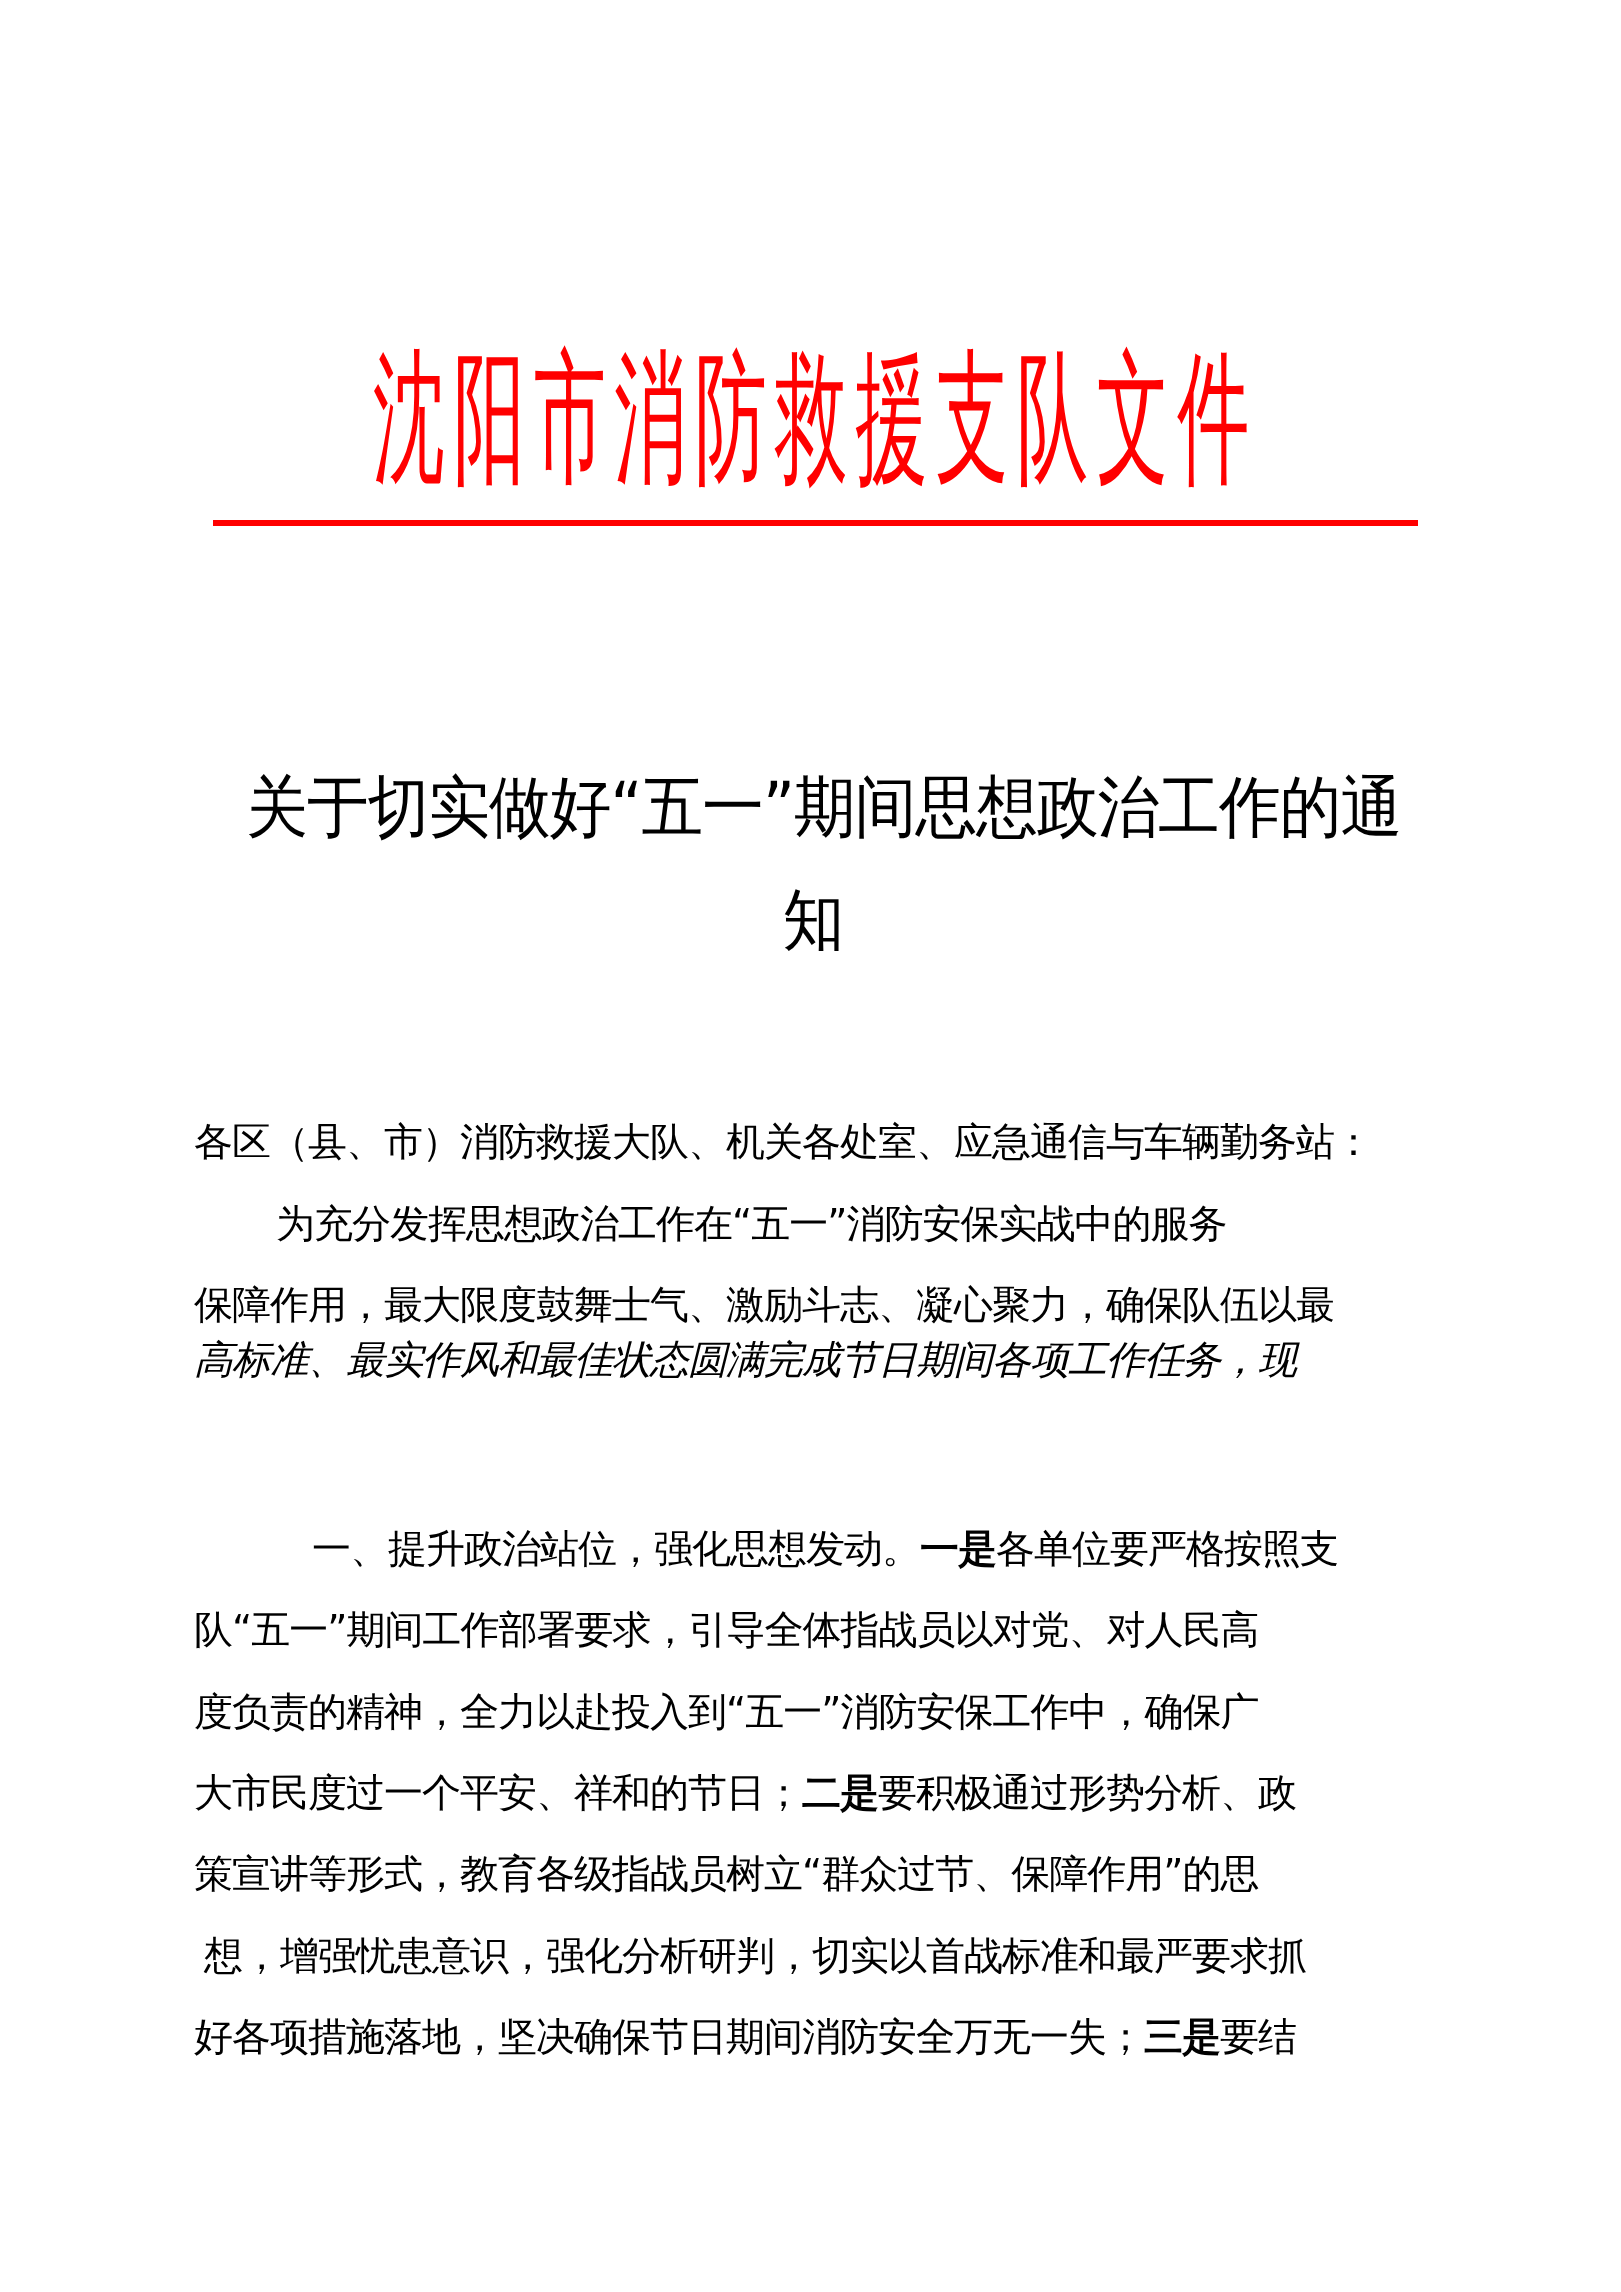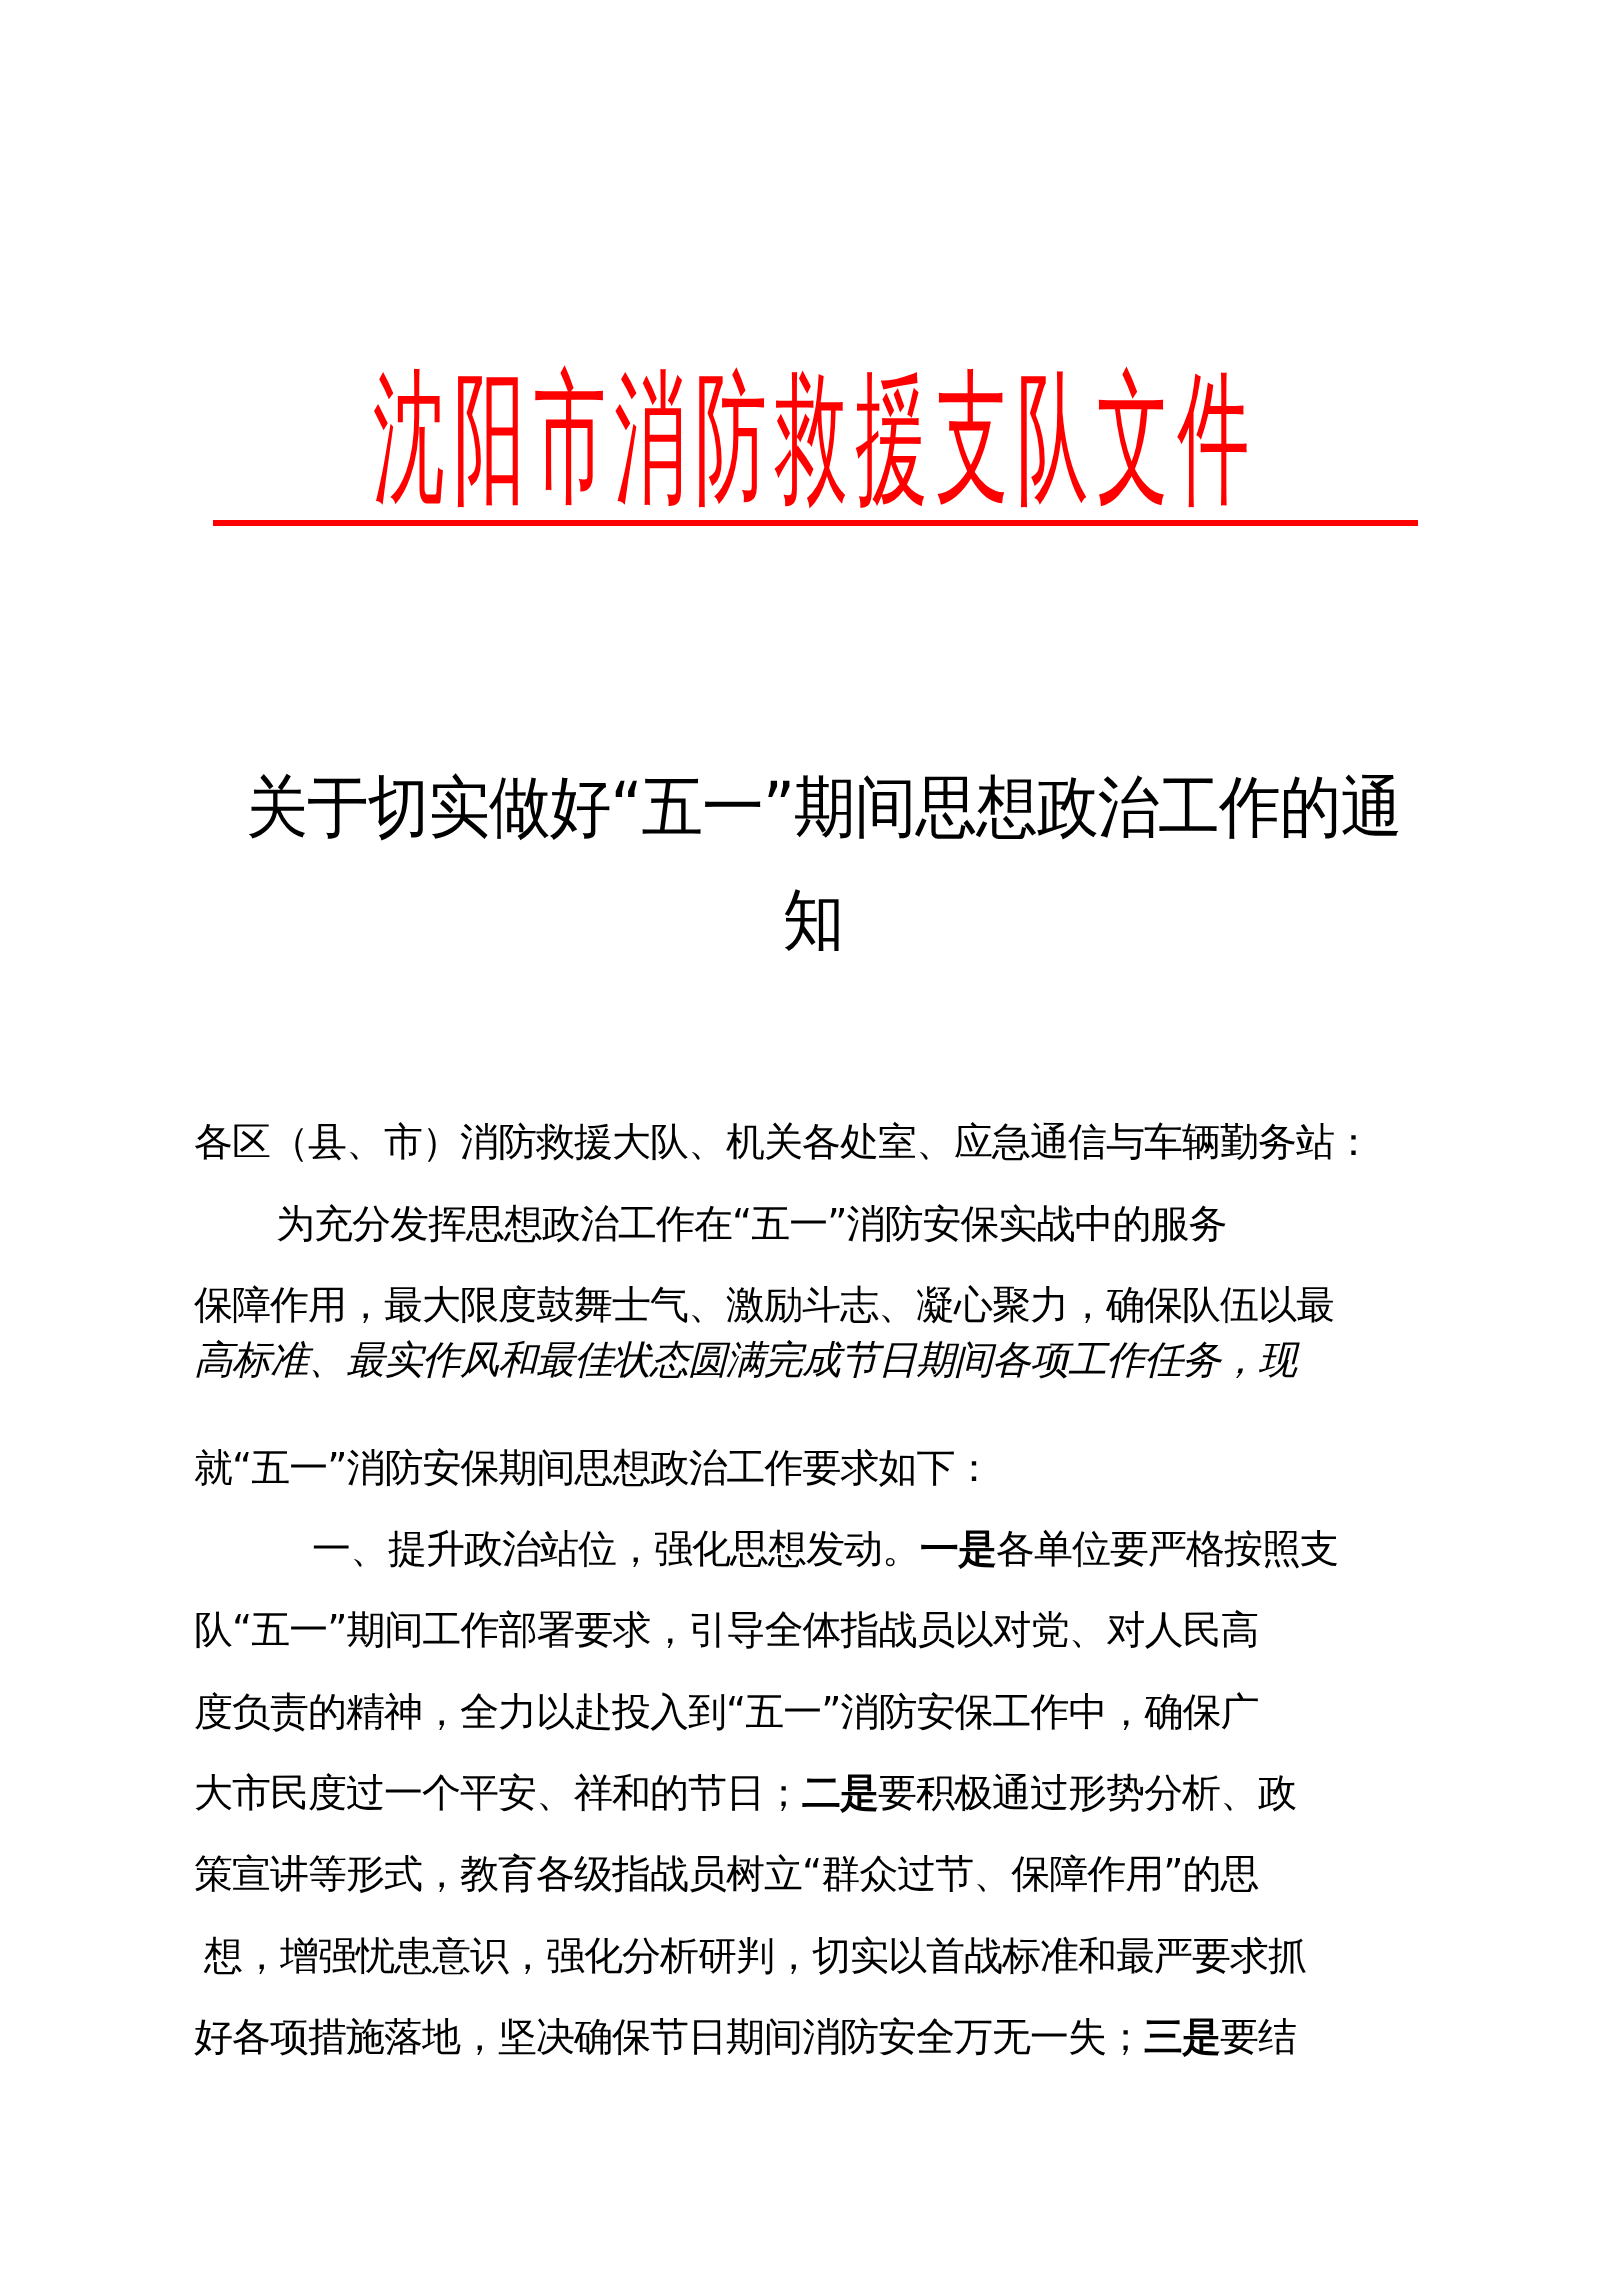--- a/index.html
+++ b/index.html
@@ -1,21 +1,21 @@
 <!DOCTYPE html>
 <html><head>
   <meta charset="utf-8">
   <style>
     html, body { margin: 0; padding: 0; background: #ffffff; }
     body { width: 1621px; height: 2293px; position: relative; overflow: hidden;
            font-family: "DejaVu Sans", "Liberation Sans", sans-serif; color: #000; }
     .page { position: absolute; inset: 0; background: #fff; }
 
     .red-header-wrap { position: absolute; left: 213px; top: 353px; width: 1205px; height: 167px;
-                       display: flex; justify-content: center; align-items: flex-end; }
+                       display: flex; justify-content: center; align-items: center; }
     .red-header { color: #ff0000; font-size: 116px; line-height: 1; font-weight: normal;
                   white-space: nowrap; transform: scaleX(0.62) scaleY(1.25); transform-origin: center bottom;
                   letter-spacing: 13.7px; margin-bottom: 9.8px; }
     .red-rule { position: absolute; left: 213px; top: 520px; width: 1205px; height: 5.9px; background: #ff0000; }
 
     .doc-title { position: absolute; left: 196px; width: 1235px; text-align: center;
                  font-size: 67px; line-height: 1; white-space: nowrap; }
     .doc-title.l1 { top: 774px; letter-spacing: -1px; }
     .doc-title.l2 { top: 887px; }
     .doc-title span { display: inline-block; transform: scaleX(0.92); }
@@ -41,21 +41,20 @@
   </div>
   <div class="doc-title l2">
     <span>知</span>
   </div>
 
   <div class="body-line" style="top:1122px;">各区（县、市）消防救援大队、机关各处室、应急通信与车辆勤务站：</div>
 
   <div class="body-line indent" style="top:1204px;">为充分发挥思想政治工作在“五一”消防安保实战中的服务</div>
   <div class="body-line" style="top:1285px;">保障作用，最大限度鼓舞士气、激励斗志、凝心聚力，确保队伍以最</div>
   <div class="body-line" style="top:1340px;font-style:italic;">高标准、最实作风和最佳状态圆满完成节日期间各项工作任务，现</div>
-  <div class="body-line" style="top:1448px;">就“五一”消防安保期间思想政治工作要求如下：</div>
 
   <div class="body-line indent" style="top:1529px;margin-left:36px;">
     <span>一、提升政治站位，强化思想发动。</span><span class="bold">一是</span><span>各单位要严格按照支</span>
   </div>
   <div class="body-line" style="top:1610px;">队“五一”期间工作部署要求，引导全体指战员以对党、对人民高</div>
   <div class="body-line" style="top:1692px;">度负责的精神，全力以赴投入到“五一”消防安保工作中，确保广</div>
   <div class="body-line" style="top:1773px;">
     <span>大市民度过一个平安、祥和的节日；</span><span class="bold">二是</span><span>要积极通过形势分析、政</span>
   </div>
   <div class="body-line" style="top:1854px;">策宣讲等形式，教育各级指战员树立“群众过节、保障作用”的思</div>

